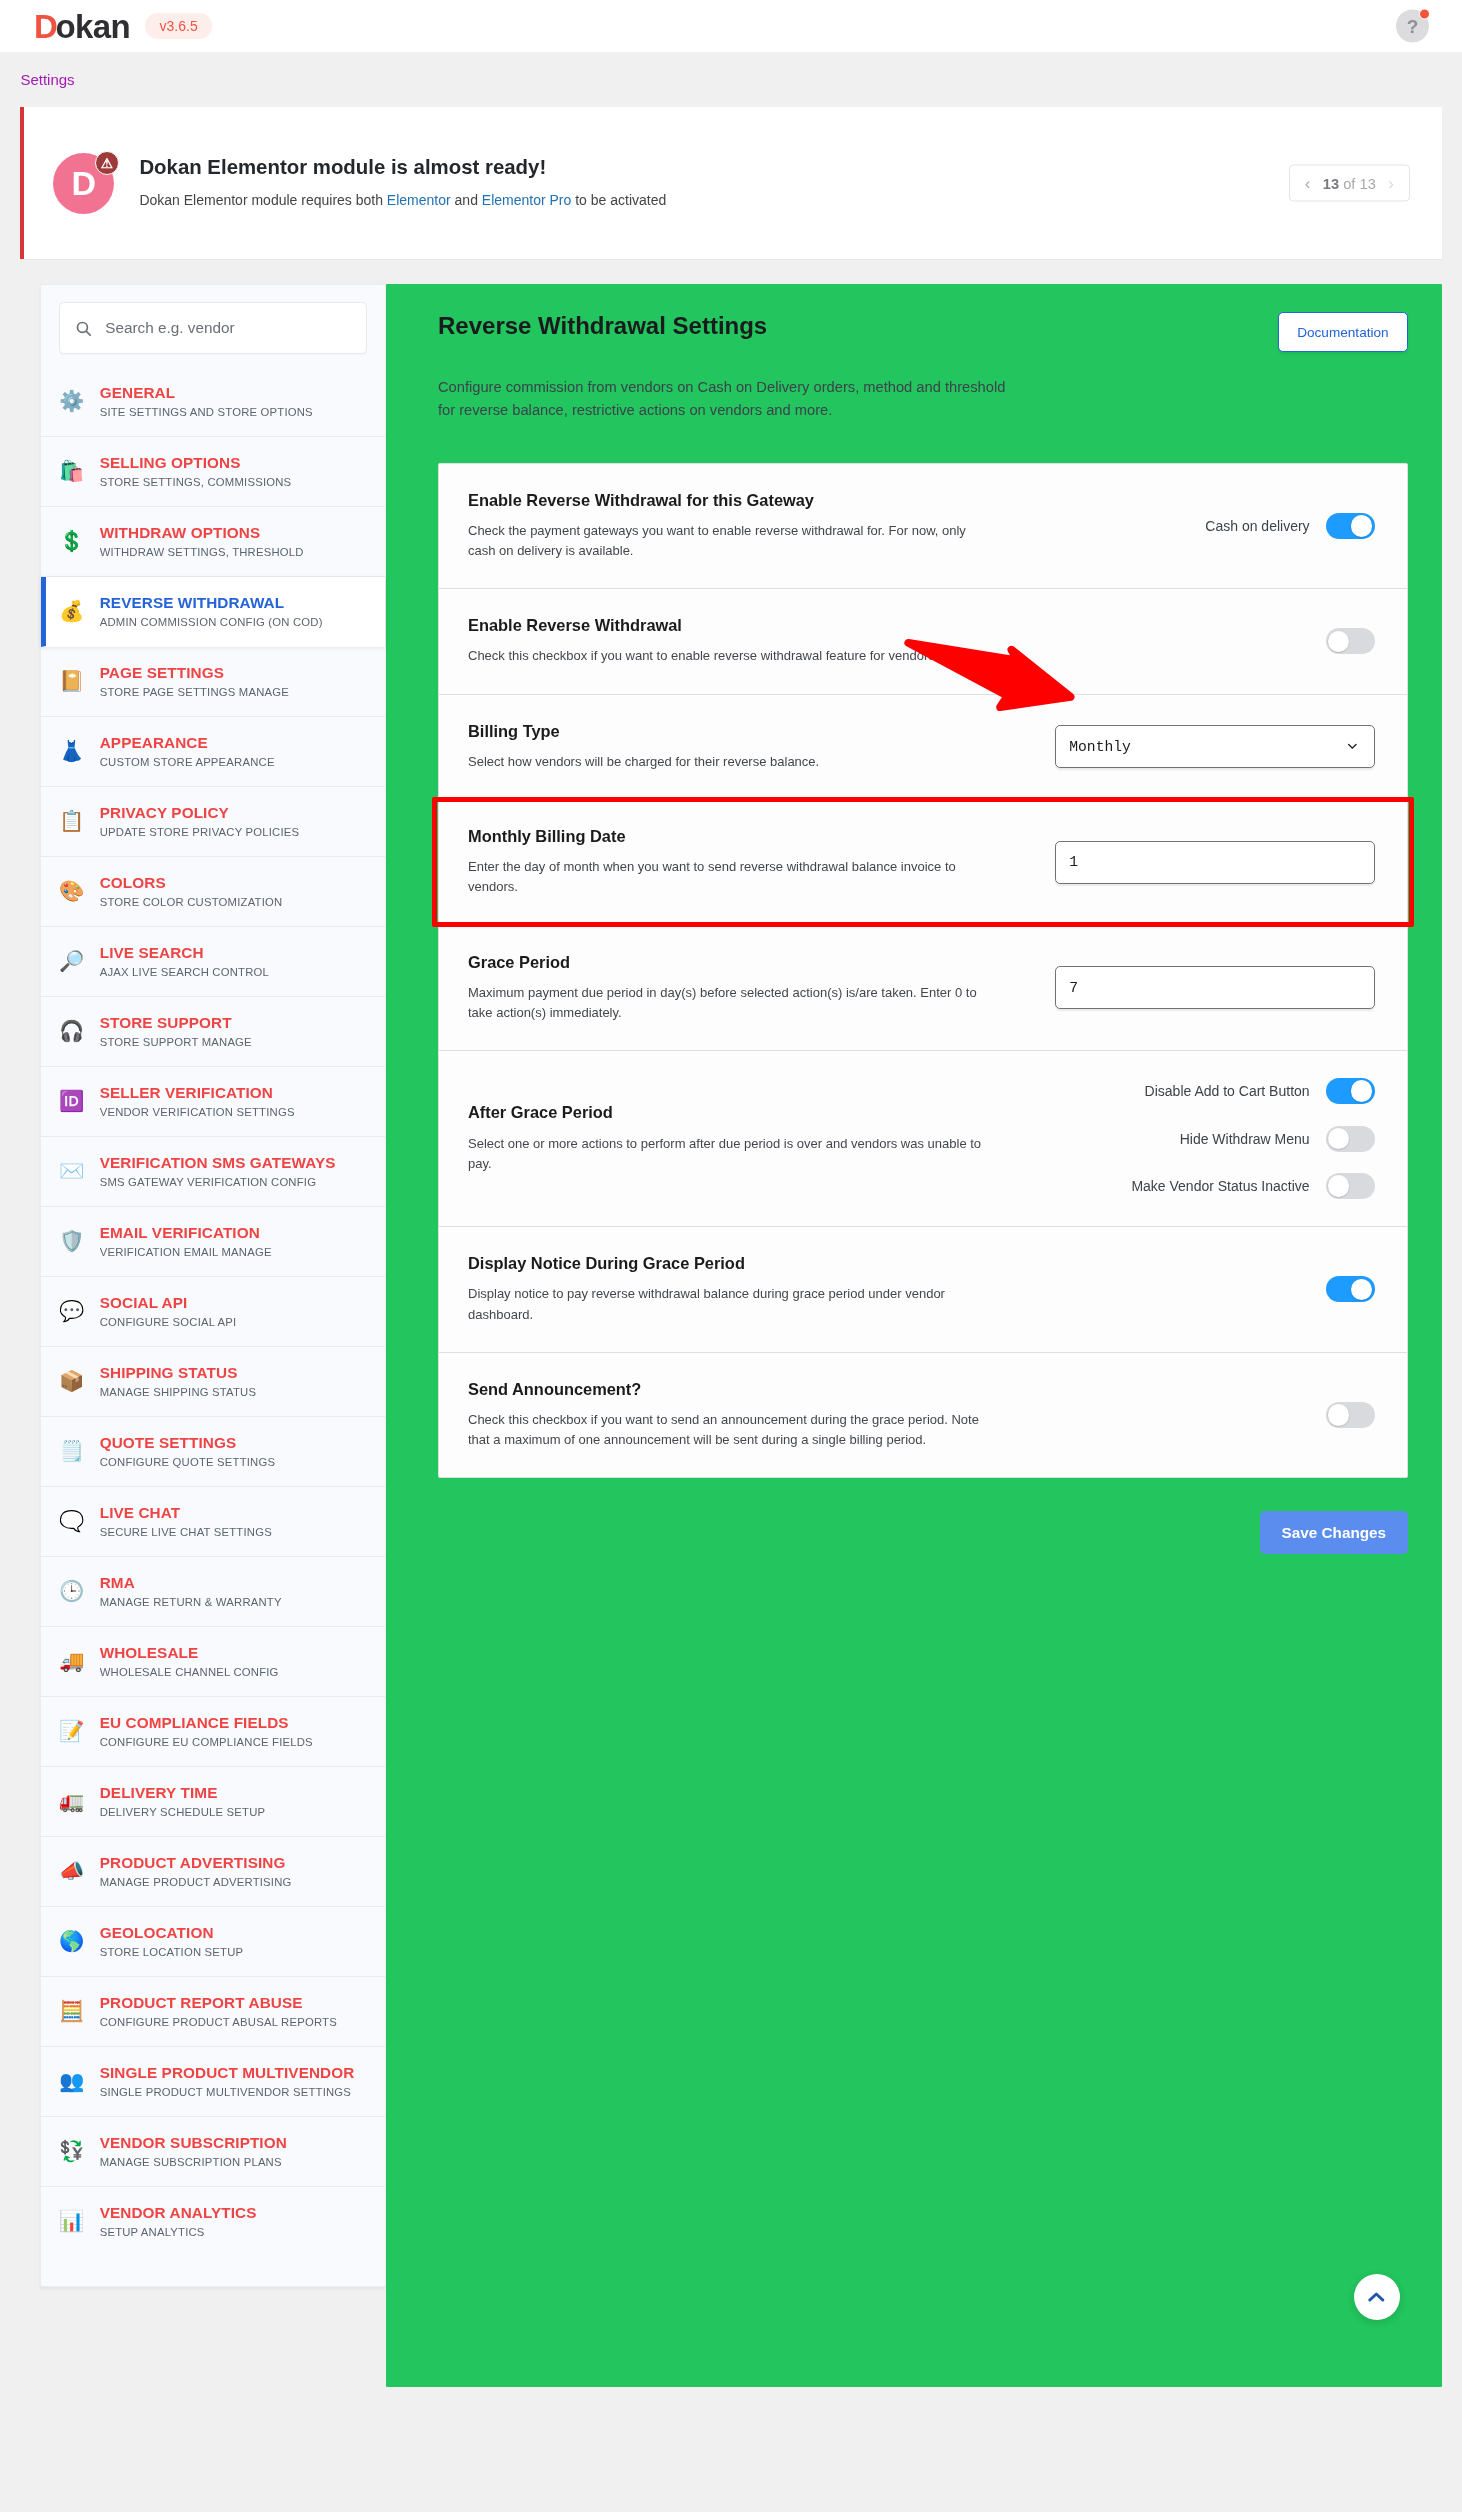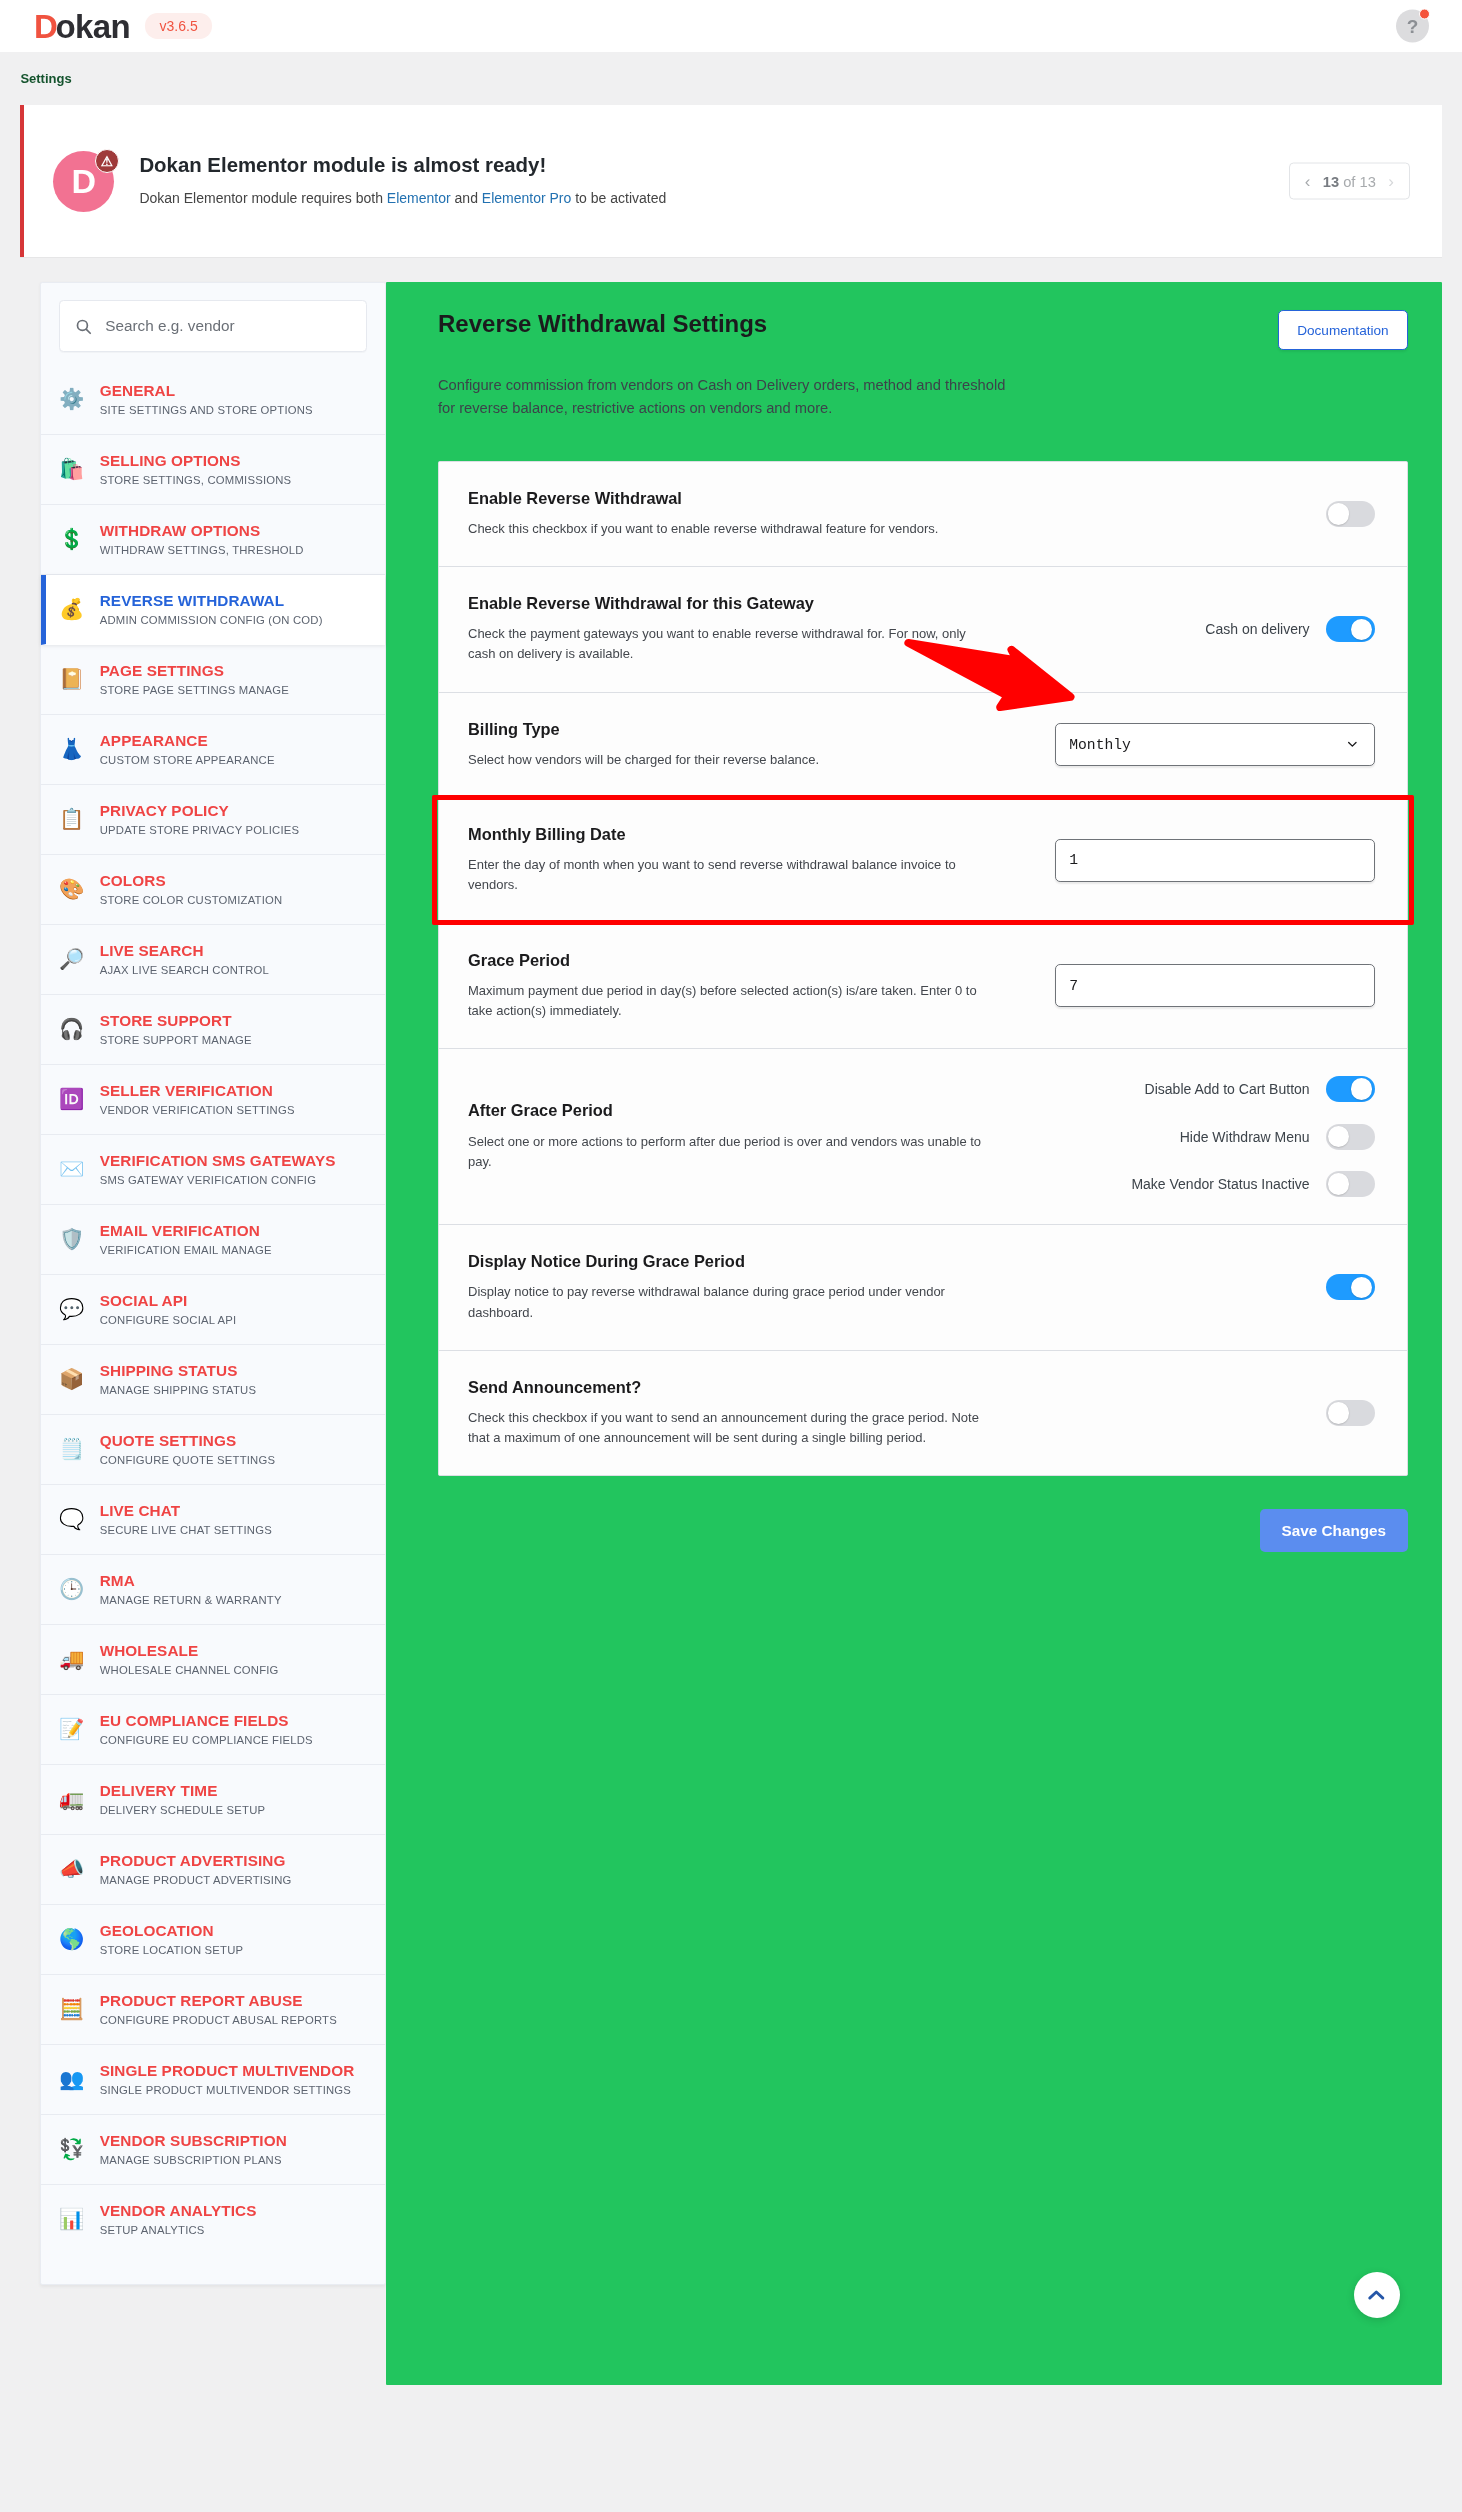--- a/index.html
+++ b/index.html
@@ -64,23 +64,23 @@
     width: 11.3px; height: 11.3px;
     border-radius: 50%;
     background: #f4543c;
     border: 1.7px solid #fff;
   }
   
   .page-title-bar {
     padding: 19px 0 16px 20.4px;
   }
   .page-title-bar h1 {
-    font-size: 13px;
-    font-weight: 700;
-    color: #14532d;
+    font-size: 15px;
+    font-weight: 400;
+    color: #a21caf;
   }
   
   .notice {
     margin: 3.4px 20.4px 0 20.4px;
     background: #fff;
     border-left: 4.5px solid #d63638;
     min-height: 152px;
     display: flex;
     align-items: center;
     padding: 0 26px 0 29px;
@@ -639,40 +639,40 @@
       <div>
         <h2>Reverse Withdrawal Settings</h2>
         <p>Configure commission from vendors on Cash on Delivery orders, method and threshold for reverse balance, restrictive actions on vendors and more.</p>
       </div>
       <button class="doc-btn">Documentation</button>
     </div>
 
     <div class="settings-card" id="settings-card">
         <div class="srow">
           <div class="srow-left">
-            <h3>Enable Reverse Withdrawal</h3>
-            <p>Check this checkbox if you want to enable reverse withdrawal feature for vendors.</p>
-          </div>
-          <div class="srow-right">
-            <div class="toggle-line">
-              <div class="switch">
-                <span class="knob"></span>
-              </div>
-            </div>
-          </div>
-        </div>
-        <div class="srow">
-          <div class="srow-left">
             <h3>Enable Reverse Withdrawal for this Gateway</h3>
             <p>Check the payment gateways you want to enable reverse withdrawal for. For now, only cash on delivery is available.</p>
           </div>
           <div class="srow-right">
             <div class="toggle-line">
               <span class="toggle-label">Cash on delivery</span>
               <div class="switch on">
+                <span class="knob"></span>
+              </div>
+            </div>
+          </div>
+        </div>
+        <div class="srow">
+          <div class="srow-left">
+            <h3>Enable Reverse Withdrawal</h3>
+            <p>Check this checkbox if you want to enable reverse withdrawal feature for vendors.</p>
+          </div>
+          <div class="srow-right">
+            <div class="toggle-line">
+              <div class="switch">
                 <span class="knob"></span>
               </div>
             </div>
           </div>
         </div>
         <div class="srow">
           <div class="srow-left">
             <h3>Billing Type</h3>
             <p>Select how vendors will be charged for their reverse balance.</p>
           </div>

